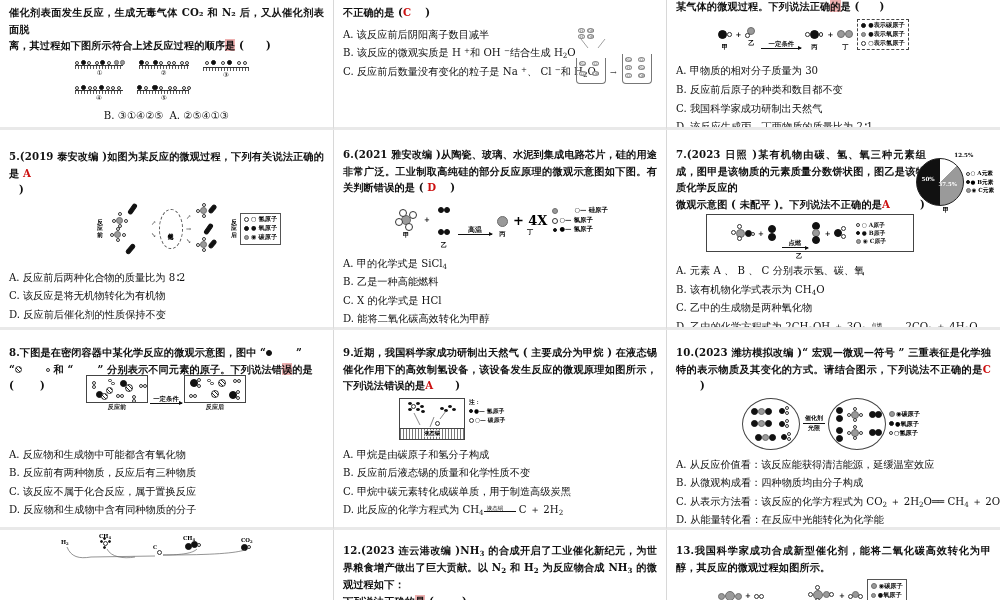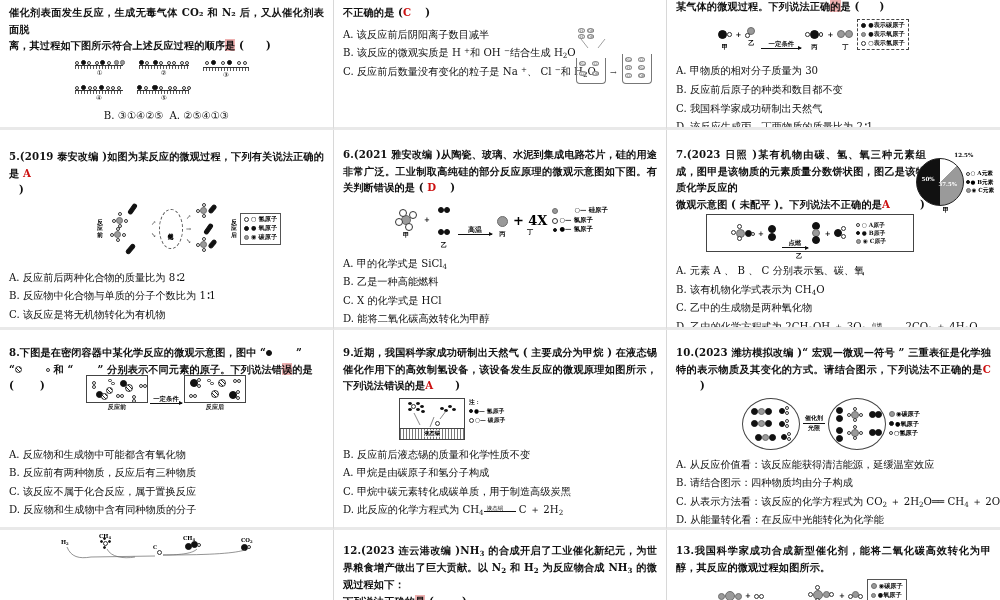--- a/index.html
+++ b/index.html
@@ -426,21 +426,20 @@
             </div>
         <div class="lr">
               <span class="atom a-gray" style="width:5px;height:5px"></span>
               <span>◉ 碳原子</span>
             </div>
       </div>
     </div>
 
     <div class="opts" style="margin-top:14px">
       <div class="opt">A. 反应前后两种化合物的质量比为 8∶2</div>
-      <div class="opt">B. 反应物中化合物与单质的分子个数比为 1∶1</div>
       <div class="opt">C. 该反应是将无机物转化为有机物</div>
       <div class="opt">D. 反应前后催化剂的性质保持不变</div>
     </div>
   </div>
 
   <div class="cell">
     <div class="qtext" style="margin-top:12px">
       <span class="num">6.</span><span class="src">(2021 雅安改编 )</span><span>从陶瓷、玻璃、水泥到集成电路芯片，硅的用途非常广泛。工业制取高纯硅的部分反应原理的微观示意图如下图。有关判断错误的是 (</span> <span class="ans">D</span><span style="display:inline-block;width:14px"></span>)
     </div>
 
@@ -686,22 +685,22 @@
               <span>●— 氢原子</span>
             </div>
         <div class="flexc" style="gap:1px">
               <span class="atom a-white" style="width:5px;height:5px"></span>
               <span>○— 碳原子</span>
             </div>
       </div>
     </div>
 
     <div class="opts" style="margin-top:6px">
+      <div class="opt">A. 甲烷是由碳原子和氢分子构成</div>
       <div class="opt">B. 反应前后液态锡的质量和化学性质不变</div>
-      <div class="opt">A. 甲烷是由碳原子和氢分子构成</div>
       <div class="opt">C. 甲烷中碳元素转化成碳单质，用于制造高级炭黑</div>
       <div class="opt">D. 此反应的化学方程式为 CH<sub>4</sub><span style="display:inline-block;position:relative;width:32px;border-bottom:1px solid #111;vertical-align:1px"><span style="position:absolute;left:3px;top:-8px;font-size:5.5px">液态锡</span></span> C ＋   2H<sub>2</sub></div>
     </div>
   </div>
 
   <div class="cell lastcol">
     <div class="qtext" style="margin-top:10px">
       <span class="num">10.</span><span class="src">(2023 潍坊模拟改编 )</span><span>“ 宏观—微观—符号 ” 三重表征是化学独特的表示物质及其变化的方式。请结合图示，下列说法不正确的是</span><span class="ans">C</span><span style="display:inline-block;width:24px"></span>)
     </div>
 
@@ -762,21 +761,21 @@
             </div>
         <div class="flexc" style="gap:1px">
               <span class="atom a-white" style="width:4px;height:4px"></span>
               <span>○氢原子</span>
             </div>
       </div>
     </div>
 
     <div class="opts" style="margin-top:6px">
       <div class="opt">A. 从反应价值看：该反应能获得清洁能源，延缓温室效应</div>
-      <div class="opt">B. 请结合图示：四种物质均由分子构成</div>
+      <div class="opt">B. 从微观构成看：四种物质均由分子构成</div>
       <div class="opt">C. 从表示方法看：该反应的化学方程式为 CO<sub>2</sub> ＋ 2H<sub>2</sub>O══ CH<sub>4</sub> ＋ 2O</div>
       <div class="opt">D. 从能量转化看：在反应中光能转化为化学能</div>
     </div>
   </div>
 
   <div class="cell lastrow">
     <div class="dia" style="position:relative;margin:3px 0 0 46px;width:220px;height:28px">
       <span style="position:absolute;left:6px;top:2px;font-size:5.4px;font-weight:700">H<sub>2</sub></span>
       <span style="position:absolute;left:44px;top:-4px;font-size:5.4px;font-weight:700">CH<sub>4</sub></span>
       <span style="position:absolute;left:128px;top:-2px;font-size:5.4px;font-weight:700">CH<sub>4</sub></span>

